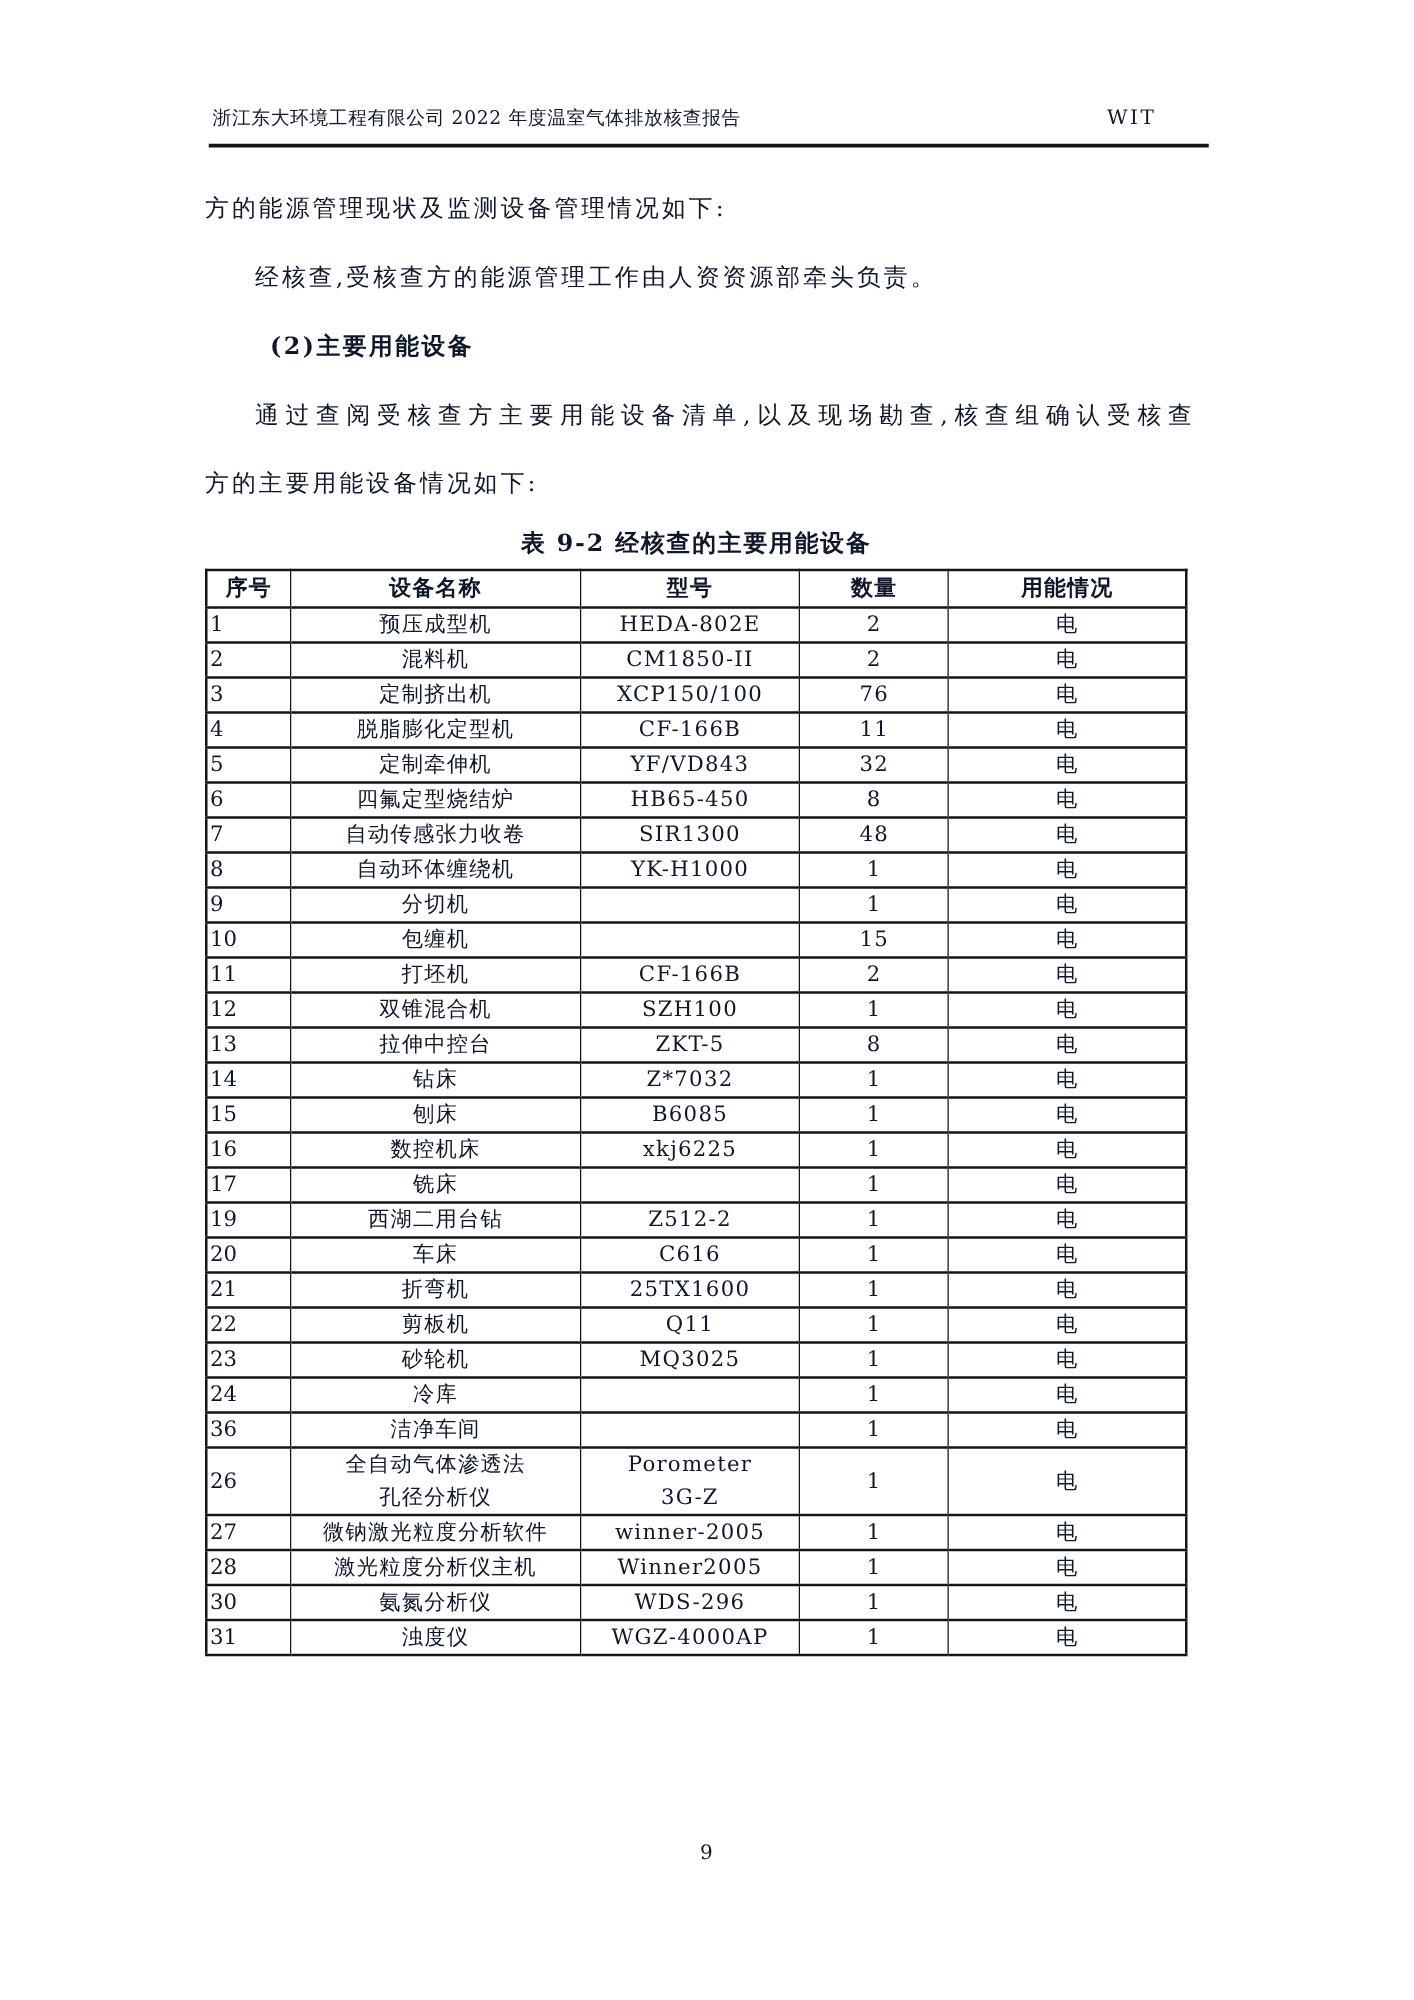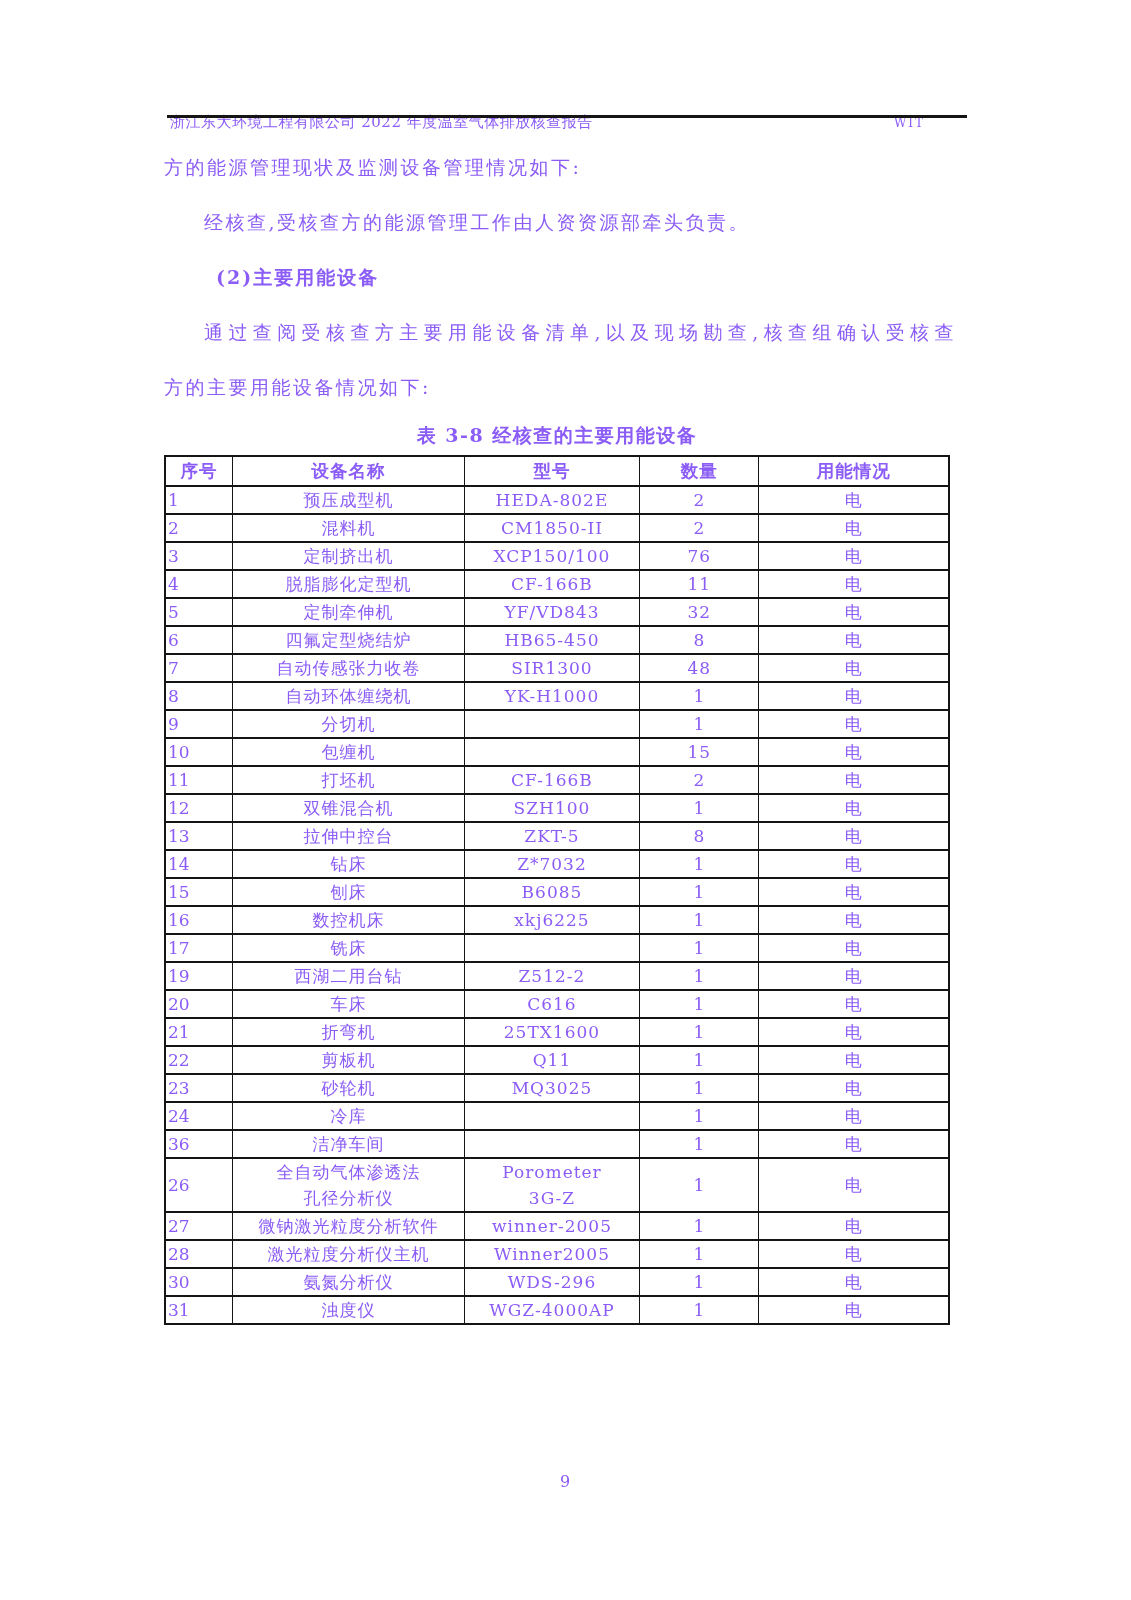--- a/index.html
+++ b/index.html
@@ -7,40 +7,39 @@
     padding: 0;
     background: #9e9e9e;
   }
   .page {
     position: relative;
     width: 1131px;
     height: 1600px;
     margin: 0 auto;
     background: #ffffff;
     font-family: "DejaVu Serif", "Liberation Serif", serif;
-    color: #8b5cf6;
+    color: #0f172a;
     overflow: hidden;
   }
   
   .doc-header {
     position: absolute;
     top: 84px;
     left: 170px;
     width: 795px;
     display: flex;
     justify-content: space-between;
     align-items: baseline;
     font-size: 15px;
     letter-spacing: 0.5px;
   }
   .doc-header .brand {
-    font-size: 12px;
+    font-size: 16px;
     letter-spacing: 2px;
     padding-right: 40px;
-    margin-top: 32px;
   }
   .header-rule {
     position: absolute;
     top: 115px;
     left: 167px;
     width: 800px;
     height: 0;
     border-top: 3px solid #151515;
   }
   
@@ -134,21 +133,21 @@
   </div>
   <div class="header-rule"></div>
 
   <div class="content">
     <p>方的能源管理现状及监测设备管理情况如下:</p>
     <p class="indent1">经核查,受核查方的能源管理工作由人资资源部牵头负责。</p>
     <h3>(2)主要用能设备</h3>
     <p class="justify-line">通过查阅受核查方主要用能设备清单,以及现场勘查,核查组确认受核查</p>
     <p>方的主要用能设备情况如下:</p>
 
-    <p class="table-title">表 3-8 经核查的主要用能设备</p>
+    <p class="table-title">表 9-2 经核查的主要用能设备</p>
 
     <table class="device-table">
       <thead>
         <tr>
             <th class="col0">序号</th>
             <th class="col1">设备名称</th>
             <th class="col2">型号</th>
             <th class="col3">数量</th>
             <th class="col4">用能情况</th>
           </tr>

